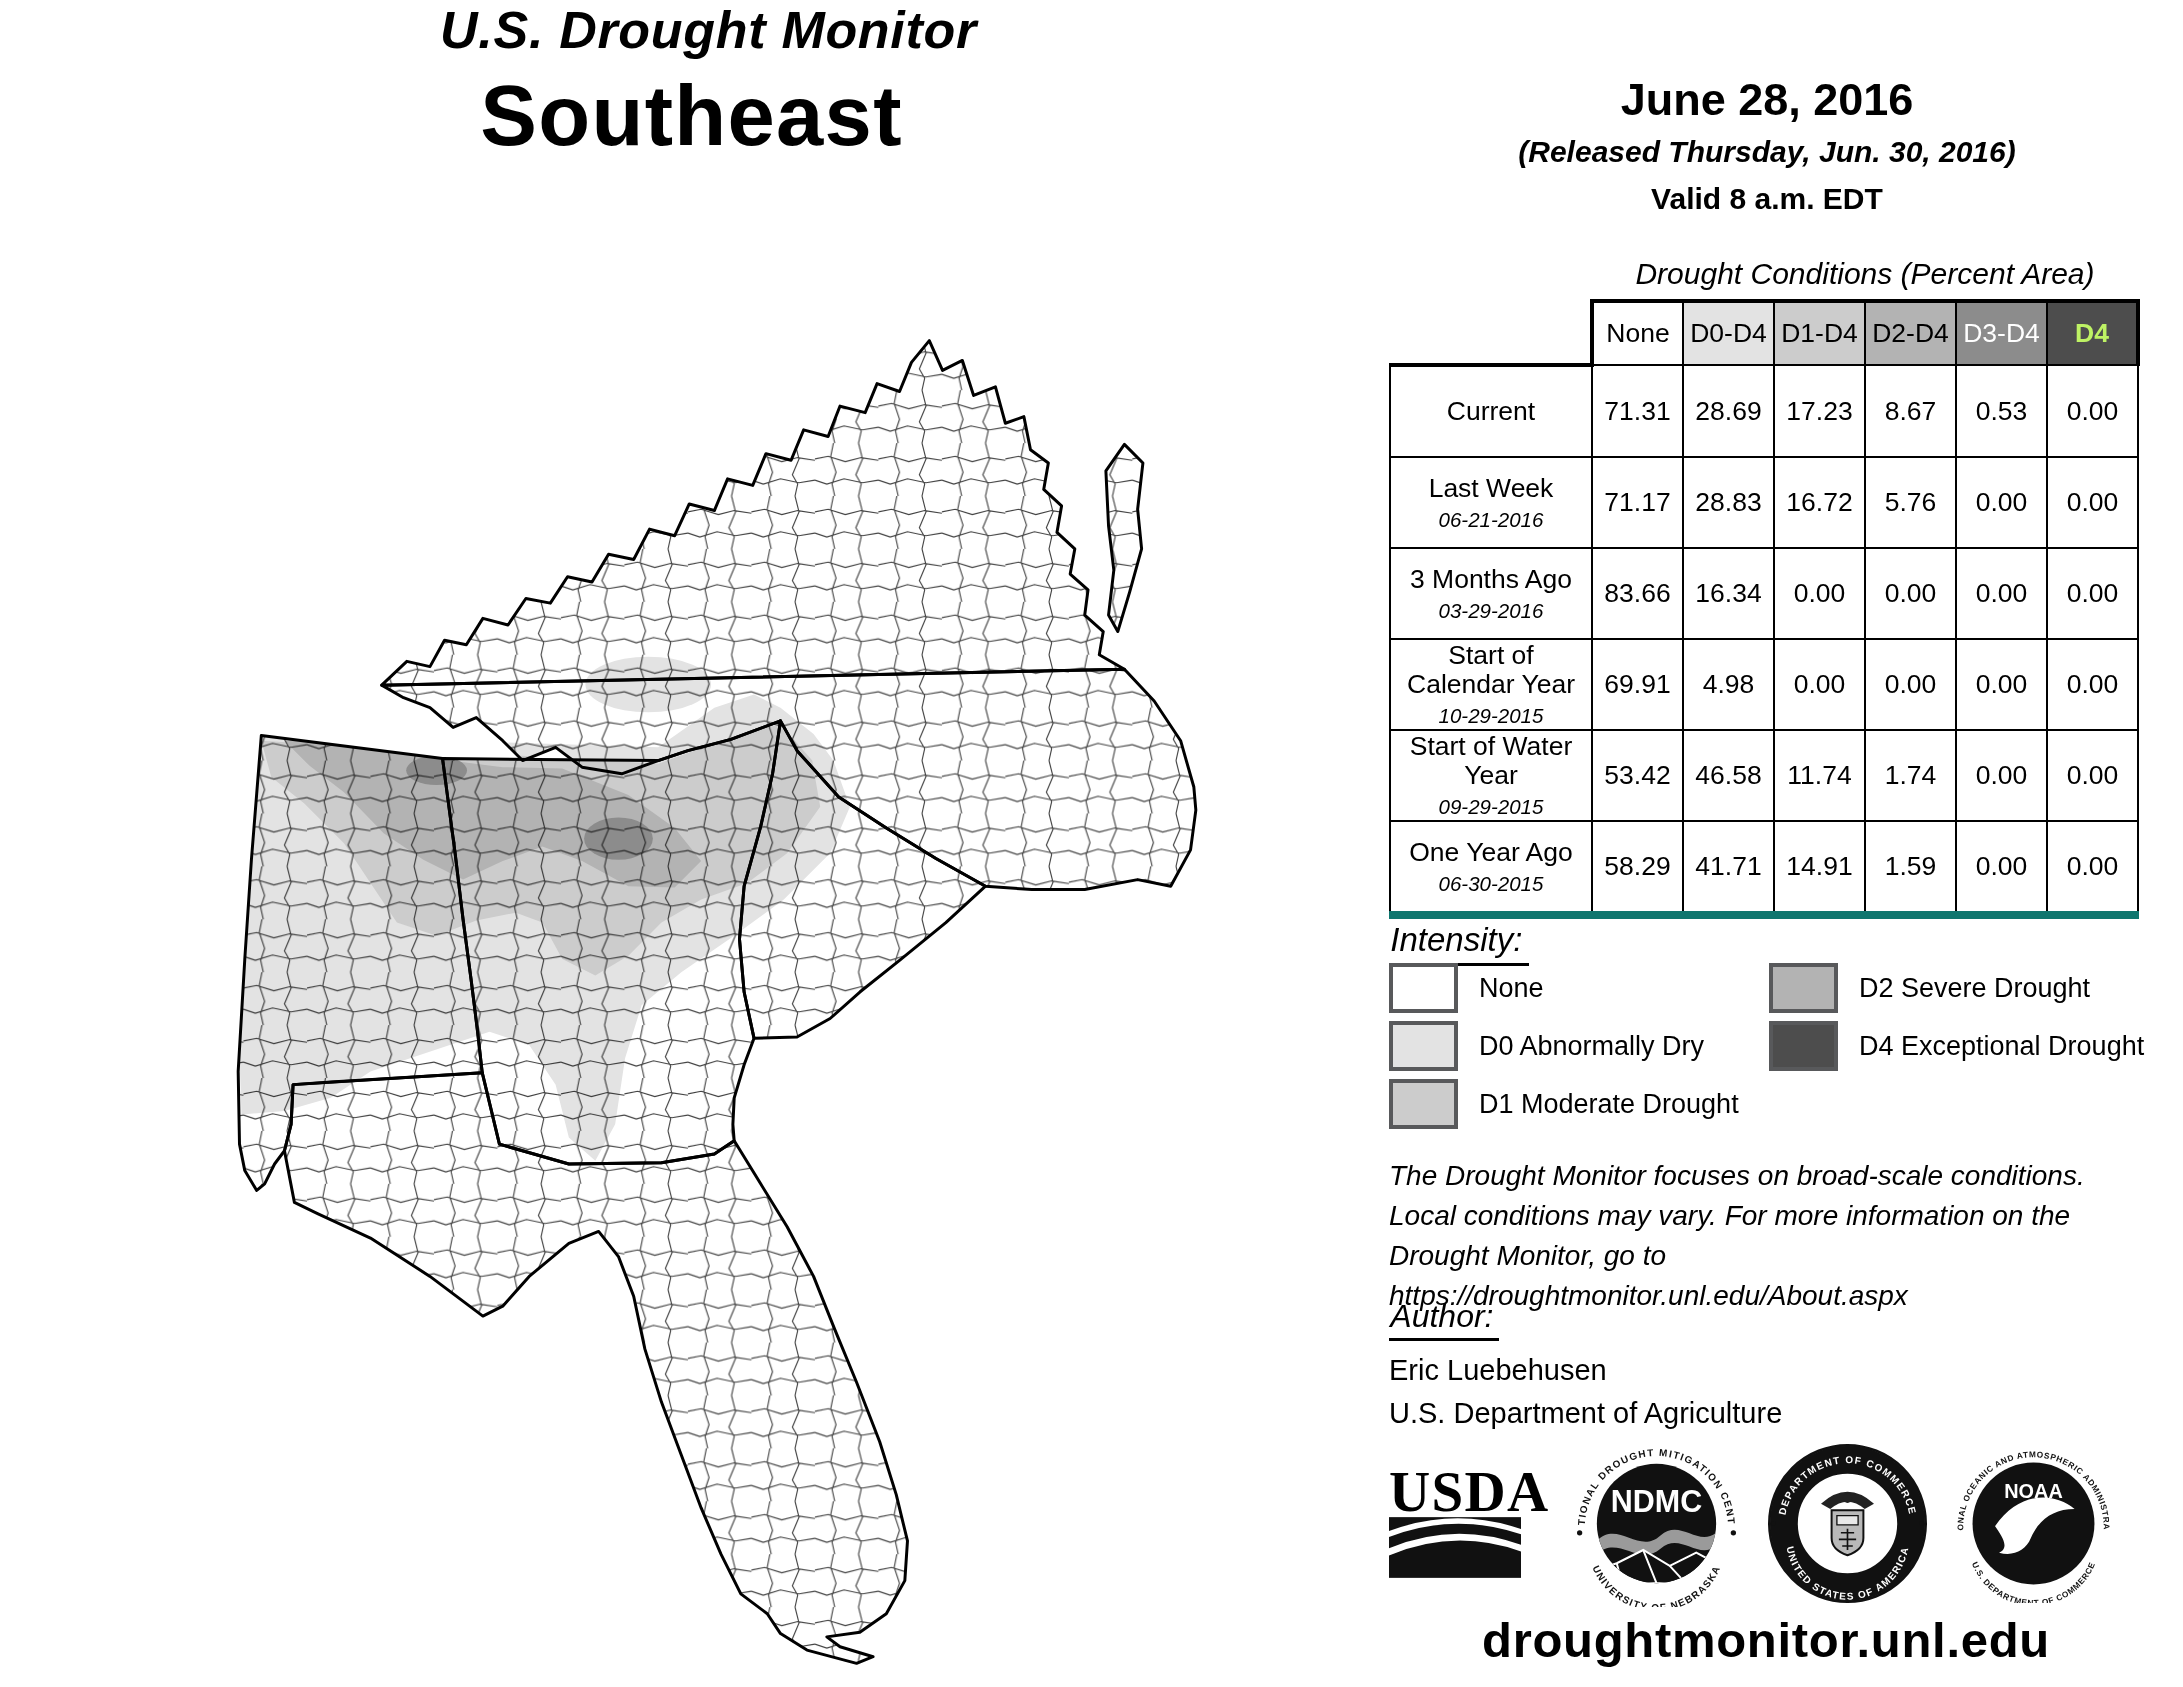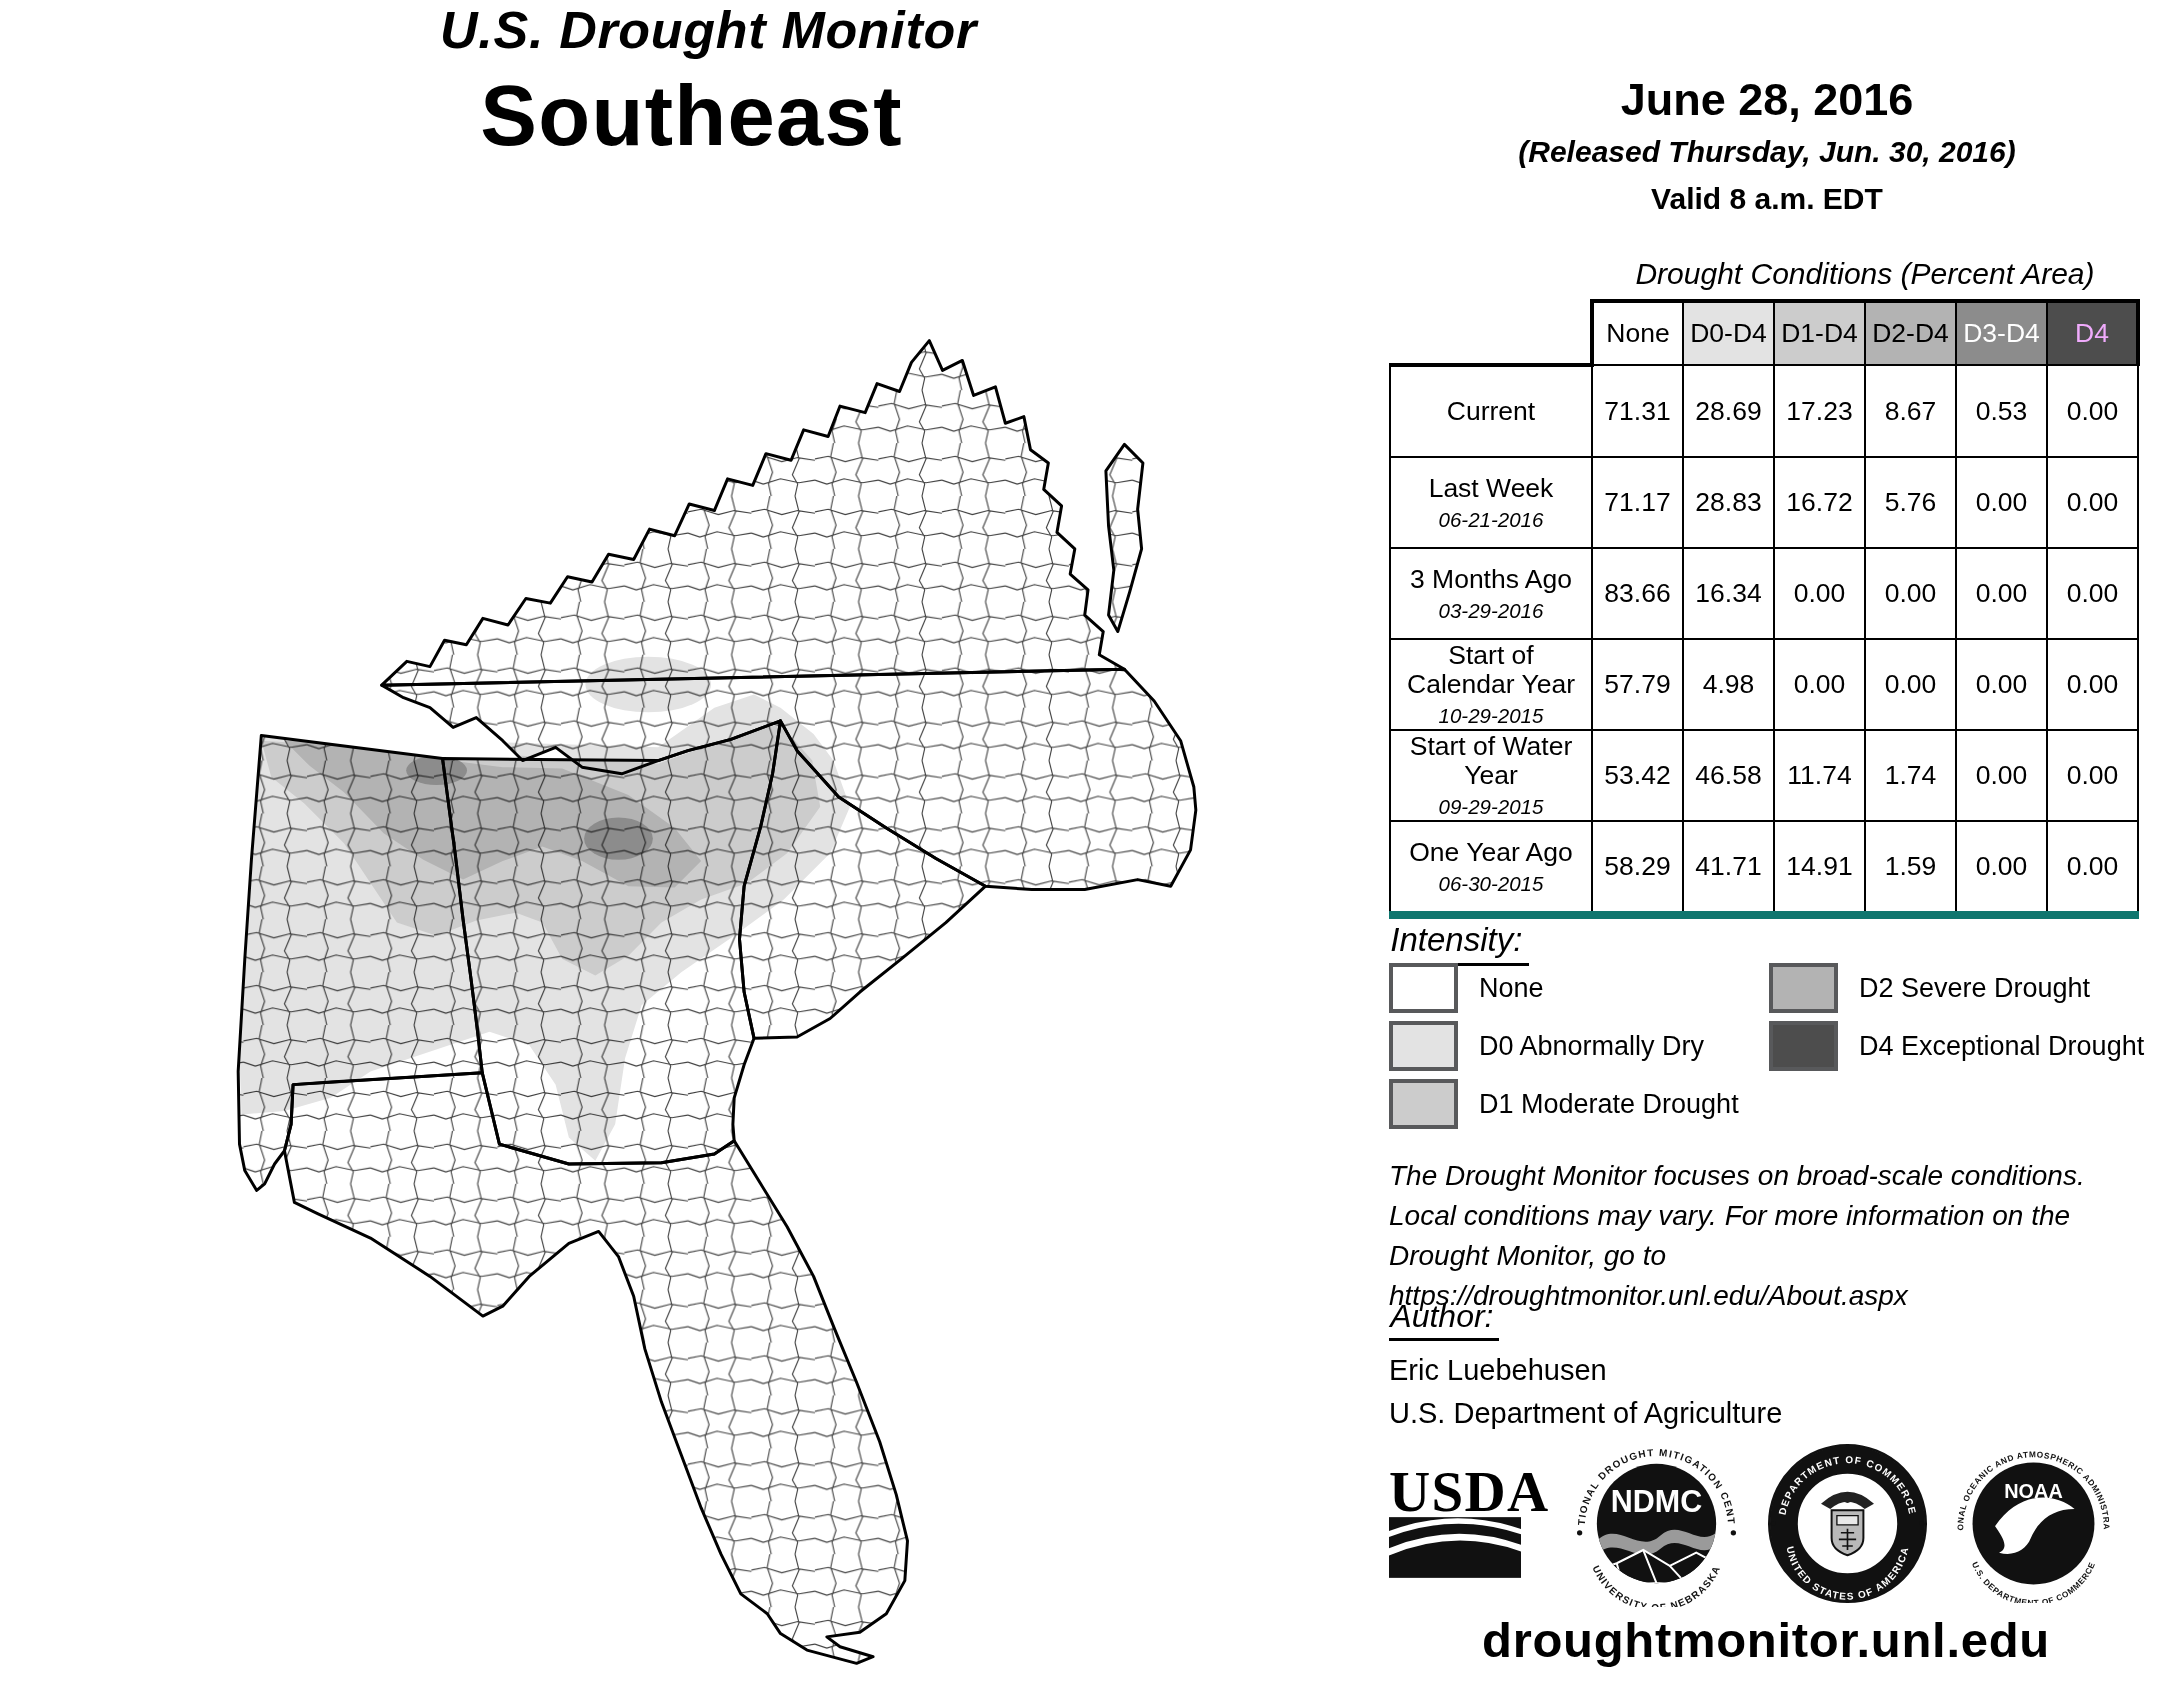--- a/index.html
+++ b/index.html
@@ -158,21 +158,21 @@
       <col class="numcol">
   </colgroup>
   <tbody>
       <tr class="hdr">
     <th class="corner"></th>
     <th style="background-color: rgb(255, 255, 255);">None</th>
     <th style="background-color: rgb(227, 227, 227);">D0-D4</th>
     <th style="background-color: rgb(204, 204, 204);">D1-D4</th>
     <th style="background-color: rgb(179, 179, 179);">D2-D4</th>
     <th style="color: rgb(255, 255, 255); background-color: rgb(140, 140, 140);">D3-D4</th>
-    <th style="color: #f0abfc; background-color: rgb(77, 77, 77);">D4</th>
+    <th style="color: #bef264; background-color: rgb(77, 77, 77); font-weight: bold;">D4</th>
   </tr>
   <tr>
     <td class="rowlabel">
       <div>Current</div>
         </td>
     <td>71.31</td>
     <td>28.69</td>
     <td>17.23</td>
     <td>8.67</td>
     <td>0.53</td>
@@ -200,21 +200,21 @@
     <td>0.00</td>
     <td>0.00</td>
     <td>0.00</td>
     <td>0.00</td>
   </tr>
   <tr>
     <td class="rowlabel">
       <div>Start of Calendar Year</div>
           <div class="sub">10-29-2015</div>
         </td>
-    <td>57.79</td>
+    <td>69.91</td>
     <td>4.98</td>
     <td>0.00</td>
     <td>0.00</td>
     <td>0.00</td>
     <td>0.00</td>
   </tr>
   <tr>
     <td class="rowlabel">
       <div>Start of Water Year</div>
           <div class="sub">09-29-2015</div>

